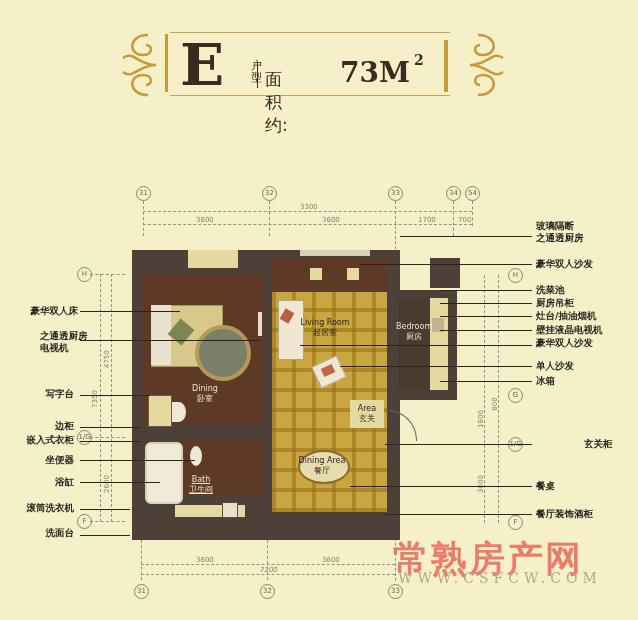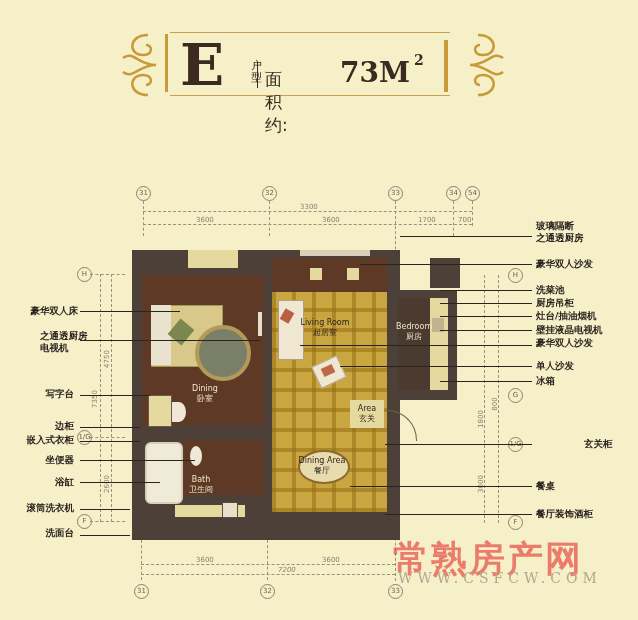--- a/index.html
+++ b/index.html
@@ -169,21 +169,21 @@
   <div class="abs" style="left:298px;top:450px;width:48px;height:30px;border-radius:50%;background:#e8dcae;border:2px solid #8a6a30;"></div>
   <div class="abs room-label" style="left:293px;top:456px;width:58px;">
     <div>Dining Area</div>
     <div>餐厅</div>
   </div>
 
   <div class="abs floor-dark" style="left:182px;top:440px;width:82px;height:55px;"></div>
   <div class="abs" style="left:145px;top:442px;width:34px;height:58px;background:#f0ead8;border-radius:6px;border:2px solid #d8d0b8;"></div>
   <div class="abs" style="left:190px;top:446px;width:12px;height:20px;border-radius:50%;background:#efe8d6;"></div>
   <div class="abs" style="left:172px;top:402px;width:14px;height:20px;border-radius:0 50% 50% 0;background:#efe8d6;"></div>
-  <div class="abs room-label light" style="left:184px;top:475px;width:34px;">
+  <div class="abs room-label light" style="left:184px;top:475px;width:34px;text-decoration:underline;">
     <div>Bath</div>
     <div>卫生间</div>
   </div>
   <div class="abs floor-light" style="left:175px;top:505px;width:70px;height:12px;"></div>
   <div class="abs" style="left:222px;top:502px;width:14px;height:14px;background:#e8e0c8;border:1px solid #5a4a40;"></div>
 </div>
 
 <div>
   <div class="abs callout-l" style="left:18px;top:305px;width:60px;text-align:right;">豪华双人床</div>
   <div class="abs leader" style="left:80px;top:311px;width:100px;"></div>
@@ -253,20 +253,20 @@
   <div class="abs leader" style="left:385px;top:514px;width:147px;"></div>
 </div>
 
 <div>
   <div class="abs vline" style="left:141px;top:540px;height:40px;"></div>
   <div class="abs vline" style="left:267px;top:540px;height:40px;"></div>
   <div class="abs hline" style="left:141px;top:564px;width:254px;"></div>
   <div class="abs hline" style="left:141px;top:574px;width:254px;"></div>
   <div class="abs dim" style="left:196px;top:556px;">3600</div>
   <div class="abs dim" style="left:322px;top:556px;">3600</div>
-  <div class="abs dim" style="left:278px;top:566px;font-style:italic;">7200</div>
+  <div class="abs dim" style="left:260px;top:566px;font-style:italic;">7200</div>
   <div class="abs axis" style="left:134px;top:584px;">31</div>
   <div class="abs axis" style="left:260px;top:584px;">32</div>
   <div class="abs axis" style="left:388px;top:584px;">33</div>
 </div>
 
 <div class="abs wm-cn">常熟房产网</div>
 <div class="abs wm-en">WWW.CSFCW.COM</div>
 
 </body></html>

